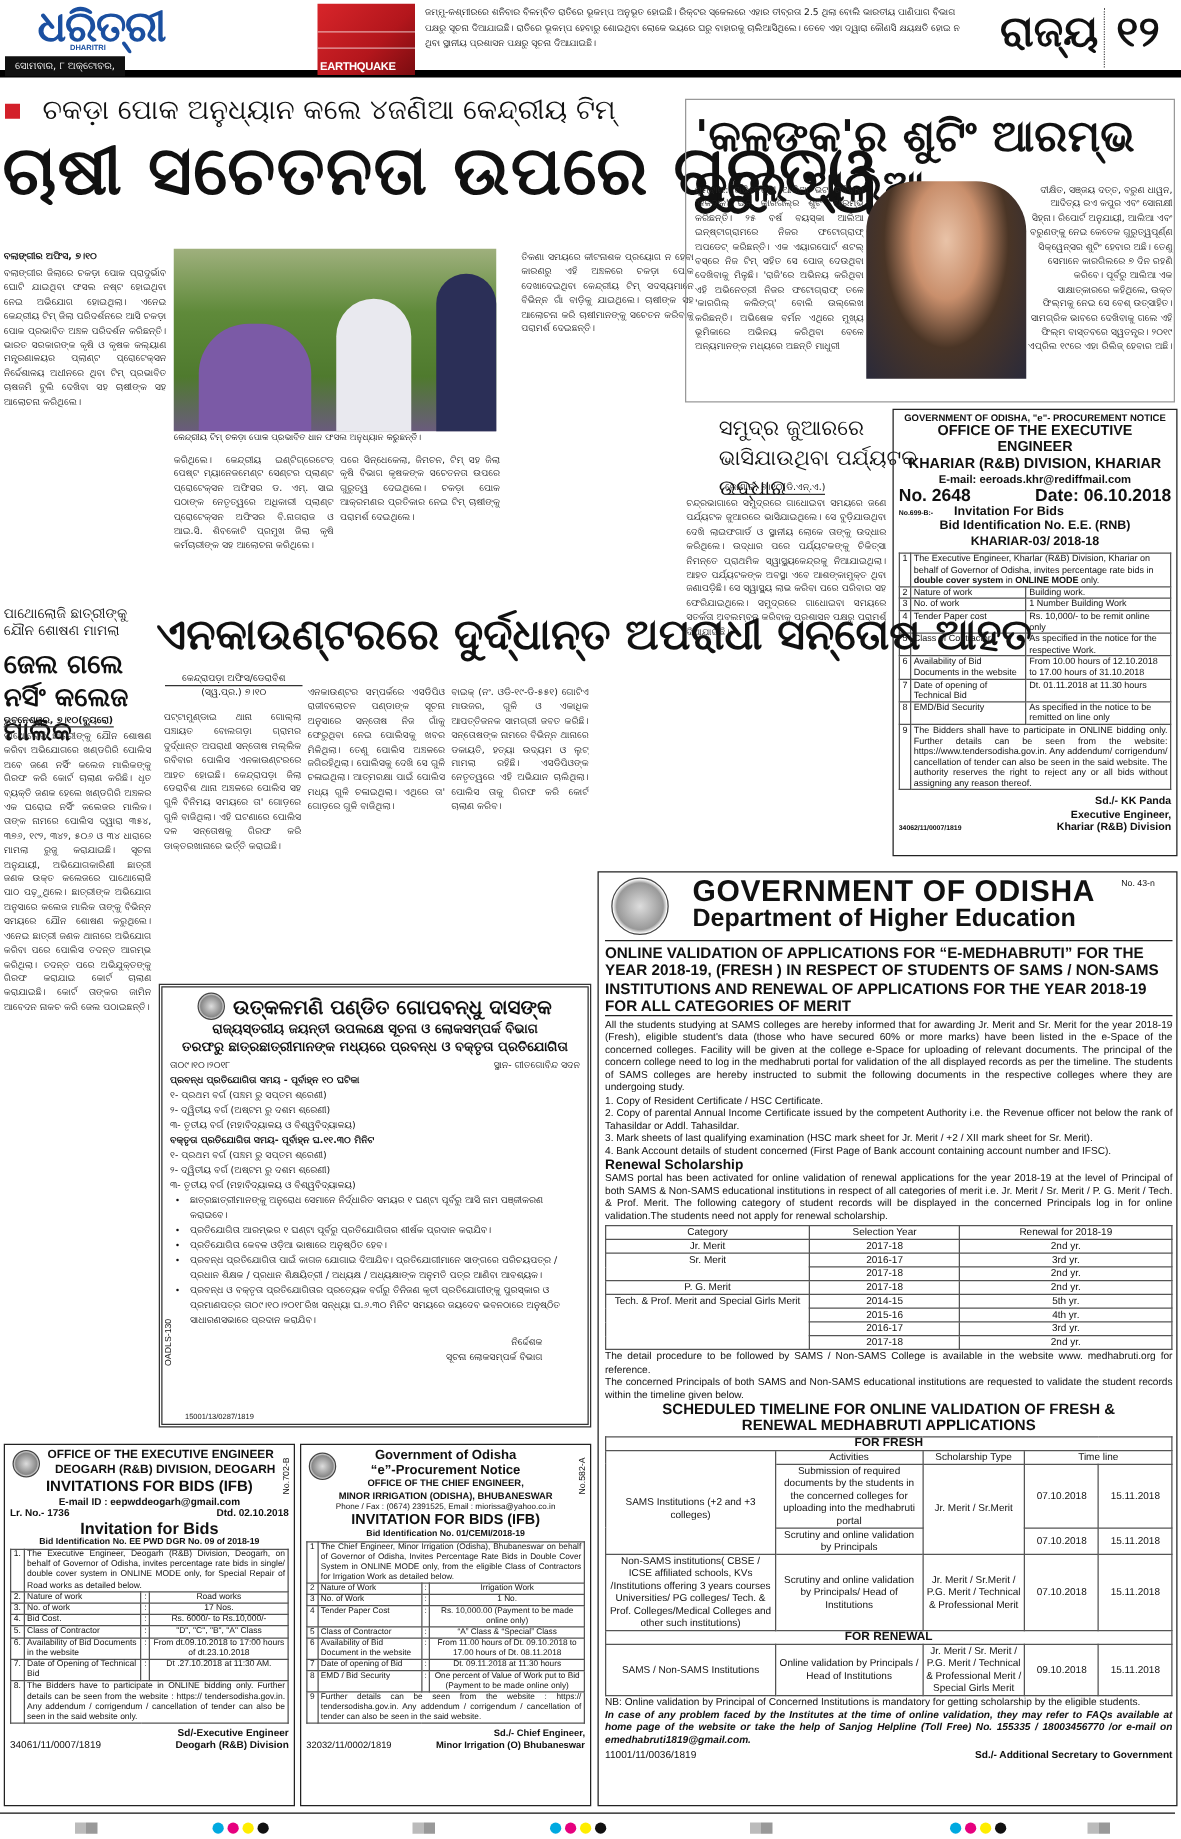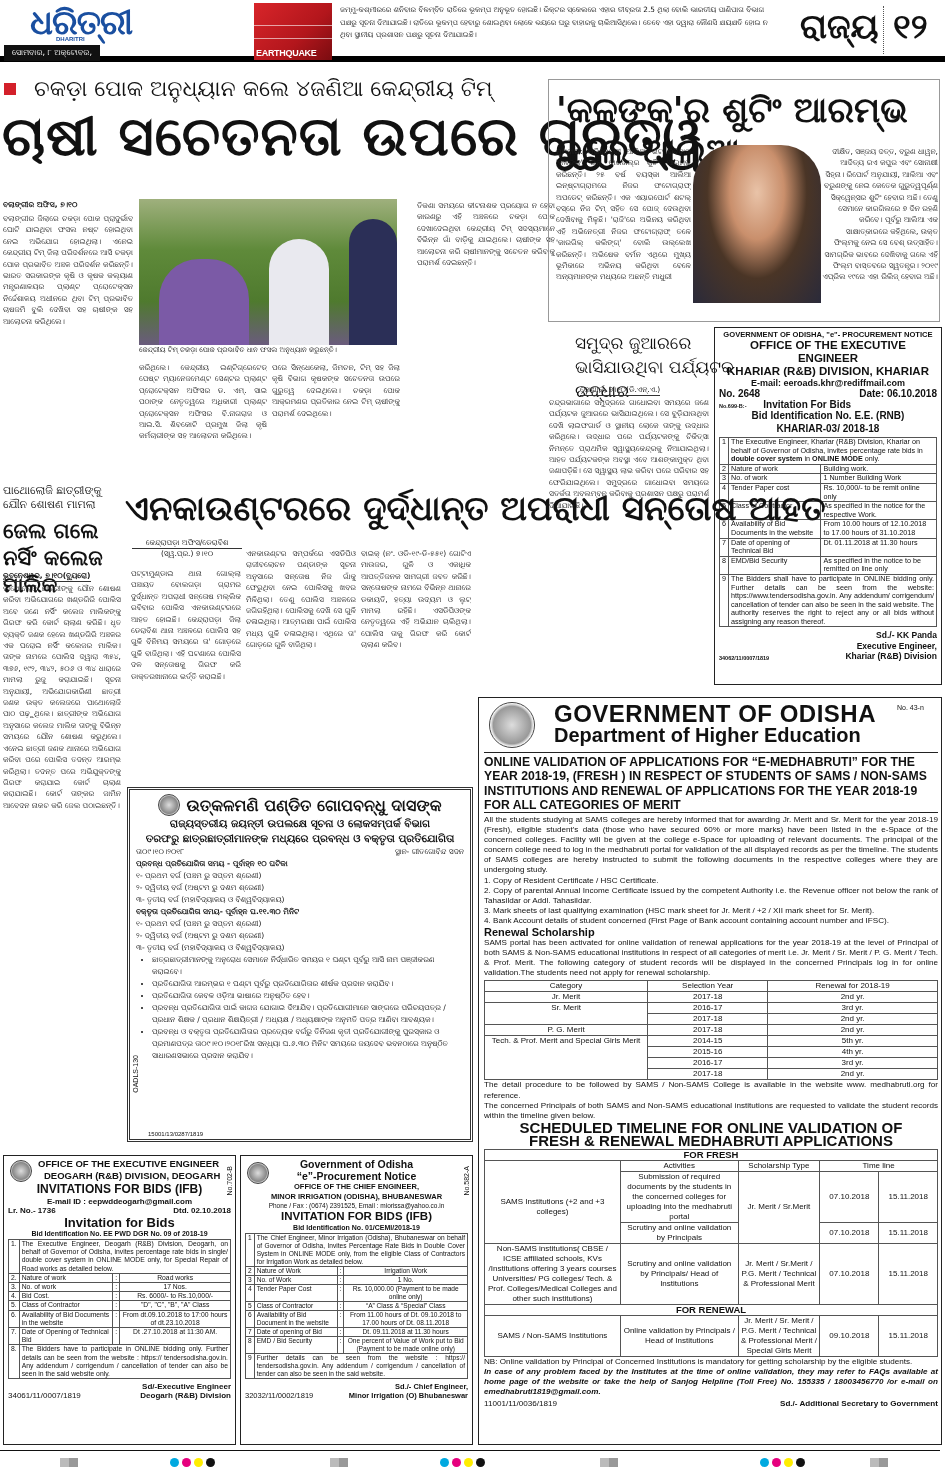--- a/index.html
+++ b/index.html
@@ -119,21 +119,21 @@
 
 <div id="sea-title" class="abs odia" style="width:160px;">ସମୁଦ୍ର ଜୁଆରରେ ଭାସିଯାଉଥିବା ପର୍ଯ୍ୟଟକ ଉଦ୍ଧାର</div>
 <div id="sea-dateline" class="abs odia">କୋଣାର୍କ, ୭।୧୦(ଡି.ଏନ୍.ଏ.)</div>
 <div id="sea-text" class="abs col-text odia" style="height:285px;overflow:hidden;">ଚନ୍ଦ୍ରଭାଗାରେ ସମୁଦ୍ରରେ ଗାଧୋଇବା ସମୟରେ ଜଣେ ପର୍ଯ୍ୟଟକ ଜୁଆରରେ ଭାସିଯାଇଥିଲେ। ସେ ବୁଡ଼ିଯାଉଥିବା ଦେଖି ଲାଇଫଗାର୍ଡ ଓ ସ୍ଥାନୀୟ ଲୋକେ ତାଙ୍କୁ ଉଦ୍ଧାର କରିଥିଲେ। ଉଦ୍ଧାର ପରେ ପର୍ଯ୍ୟଟକଙ୍କୁ ଚିକିତ୍ସା ନିମନ୍ତେ ପ୍ରାଥମିକ ସ୍ୱାସ୍ଥ୍ୟକେନ୍ଦ୍ରକୁ ନିଆଯାଇଥିଲା। ଆହତ ପର୍ଯ୍ୟଟକଙ୍କ ଅବସ୍ଥା ଏବେ ଆଶଙ୍କାମୁକ୍ତ ଥିବା ଜଣାପଡ଼ିଛି। ସେ ସ୍ୱାସ୍ଥ୍ୟ ଲାଭ କରିବା ପରେ ପରିବାର ସହ ଫେରିଯାଇଥିଲେ। ସମୁଦ୍ରରେ ଗାଧୋଇବା ସମୟରେ ସତର୍କତା ଅବଲମ୍ବନ କରିବାକୁ ପ୍ରଶାସନ ପକ୍ଷରୁ ପରାମର୍ଶ ଦିଆଯାଇଛି।</div>
 
 <div id="kharia" class="abs">
   <div class="ad-center" style="font-size:7.6px;font-weight:bold;">GOVERNMENT OF ODISHA, "e"- PROCUREMENT NOTICE</div>
   <div class="ad-center" style="font-size:11.5px;font-weight:bold;line-height:13px;">OFFICE OF THE EXECUTIVE ENGINEER</div>
   <div class="ad-center" style="font-size:11.5px;font-weight:bold;line-height:13px;">KHARIAR (R&amp;B) DIVISION, KHARIAR</div>
   <div class="ad-center" style="font-size:9px;font-weight:bold;">E-mail: eeroads.khr@rediffmail.com</div>
-  <div style="display:flex;justify-content:space-between;font-size:10px;font-weight:bold;">
+  <div style="display:flex;justify-content:space-between;font-size:14px;font-weight:bold;">
     <span>No. 2648</span>
     <span>Date: 06.10.2018</span>
   </div>
   <div style="font-size:10px;font-weight:bold;">
     <span style="font-size:5.5px;">No.699-B:-</span>
     <span style="margin-left:14px;">Invitation For Bids</span>
   </div>
   <div class="ad-center" style="font-size:10px;font-weight:bold;line-height:12px;">Bid Identification No. E.E. (RNB)</div>
   <div class="ad-center" style="font-size:10px;font-weight:bold;line-height:13px;margin-bottom:2px;">KHARIAR-03/ 2018-18</div>
   <table class="ad-tbl" style="font-size:7.2px;line-height:8.6px;">
@@ -234,20 +234,24 @@
       <div class="gopa-line">୨- ଦ୍ୱିତୀୟ ବର୍ଗ (ଅଷ୍ଟମ ରୁ ଦଶମ ଶ୍ରେଣୀ)</div>
       <div class="gopa-line">୩- ତୃତୀୟ ବର୍ଗ (ମହାବିଦ୍ୟାଳୟ ଓ ବିଶ୍ୱବିଦ୍ୟାଳୟ)</div>
     </div>
   <ul id="gopa-bullets" style="padding-left:16px;" class="gopa-line">
       <li>ଛାତ୍ରଛାତ୍ରୀମାନଙ୍କୁ ଅନୁରୋଧ ସେମାନେ ନିର୍ଦ୍ଧାରିତ ସମୟର ୧ ଘଣ୍ଟା ପୂର୍ବରୁ ଆସି ନାମ ପଞ୍ଜୀକରଣ କରାଇବେ।</li>
       <li>ପ୍ରତିଯୋଗିତା ଆରମ୍ଭର ୧ ଘଣ୍ଟା ପୂର୍ବରୁ ପ୍ରତିଯୋଗିତାର ଶୀର୍ଷକ ପ୍ରଦାନ କରାଯିବ।</li>
       <li>ପ୍ରତିଯୋଗିତା କେବଳ ଓଡ଼ିଆ ଭାଷାରେ ଅନୁଷ୍ଠିତ ହେବ।</li>
       <li>ପ୍ରବନ୍ଧ ପ୍ରତିଯୋଗିତା ପାଇଁ କାଗଜ ଯୋଗାଇ ଦିଆଯିବ। ପ୍ରତିଯୋଗୀମାନେ ସାଙ୍ଗରେ ପରିଚୟପତ୍ର / ପ୍ରଧାନ ଶିକ୍ଷକ / ପ୍ରଧାନ ଶିକ୍ଷୟିତ୍ରୀ / ଅଧ୍ୟକ୍ଷ / ଅଧ୍ୟକ୍ଷାଙ୍କ ଅନୁମତି ପତ୍ର ଆଣିବା ଆବଶ୍ୟକ।</li>
       <li>ପ୍ରବନ୍ଧ ଓ ବକ୍ତୃତା ପ୍ରତିଯୋଗିତାର ପ୍ରତ୍ୟେକ ବର୍ଗରୁ ତିନିଜଣ କୃତୀ ପ୍ରତିଯୋଗୀଙ୍କୁ ପୁରସ୍କାର ଓ ପ୍ରମାଣପତ୍ର ତା୦୯।୧୦।୨୦୧୮ରିଖ ସନ୍ଧ୍ୟା ଘ.୬.୩୦ ମିନିଟ ସମୟରେ ଜୟଦେବ ଭବନଠାରେ ଅନୁଷ୍ଠିତ ସାଧାରଣସଭାରେ ପ୍ରଦାନ କରାଯିବ।</li>
     </ul>
+  <div style="text-align:right;margin-right:30px;margin-top:6px;" class="gopa-line">
+    <div>ନିର୍ଦ୍ଦେଶକ</div>
+    <div>ସୂଚନା ଲୋକସମ୍ପର୍କ ବିଭାଗ</div>
+  </div>
   <div class="vert-no en" style="left:2px;top:265px;">OADLS-130</div>
   <div class="abs en" style="left:18px;bottom:2px;font-size:6px;">15001/13/0287/1819</div>
 </div>
 
 <div id="hed" class="abs">
   <div id="hed-emblem" class="abs"></div>
   <div id="hed-title" class="abs">GOVERNMENT OF ODISHA</div>
   <div id="hed-dept" class="abs">Department of Higher Education</div>
   <div id="hed-no" class="abs">No. 43-n</div>
   <div id="hed-subject" class="abs">ONLINE VALIDATION OF APPLICATIONS FOR “E-MEDHABRUTI” FOR THE YEAR 2018-19, (FRESH ) IN RESPECT OF STUDENTS OF SAMS / NON-SAMS INSTITUTIONS AND RENEWAL OF APPLICATIONS FOR THE YEAR 2018-19 FOR ALL CATEGORIES OF MERIT</div>
@@ -303,21 +307,21 @@
             <td>3rd yr.</td>
           </tr>
           <tr>
             <td>2017-18</td>
             <td>2nd yr.</td>
           </tr>
         </tbody>
     </table>
     <div>The detail procedure to be followed by SAMS / Non-SAMS College is available in the website www. medhabruti.org for reference.</div>
     <div>The concerned Principals of both SAMS and Non-SAMS educational institutions are requested to validate the student records within the timeline given below.</div>
-    <div style="font-size:15px;font-weight:bold;line-height:13px;text-align:center;padding:0 16px;">SCHEDULED TIMELINE FOR ONLINE VALIDATION OF FRESH &amp; RENEWAL MEDHABRUTI APPLICATIONS</div>
+    <div style="font-size:12px;font-weight:bold;line-height:13px;text-align:center;padding:0 16px;">SCHEDULED TIMELINE FOR ONLINE VALIDATION OF FRESH &amp; RENEWAL MEDHABRUTI APPLICATIONS</div>
     <table class="hed-tbl" style="margin-top:2px;">
       <tbody id="timeline-body">
           <tr>
             <td colspan="5" style="font-weight:bold;font-size:9.5px;">FOR FRESH</td>
           </tr>
           <tr>
             <td style="width:30%;border-bottom:none;"></td>
             <td style="width:26%;">Activities</td>
             <td style="width:18%;">Scholarship Type</td>
             <td colspan="2">Time line</td>

